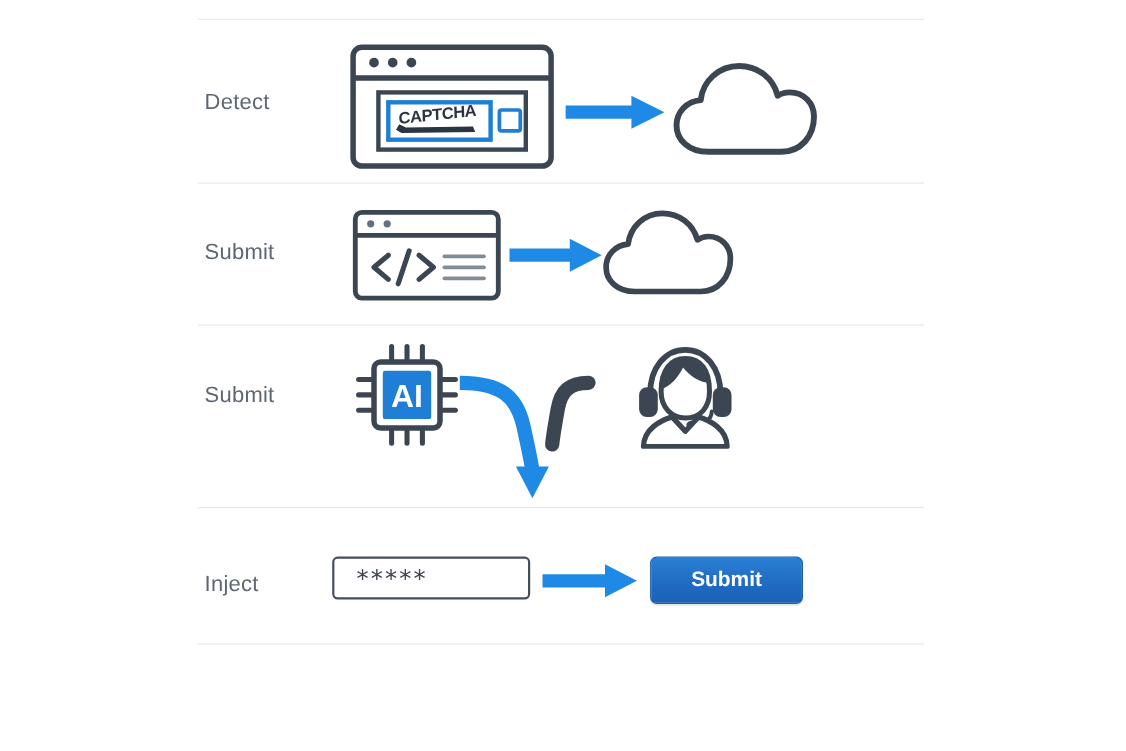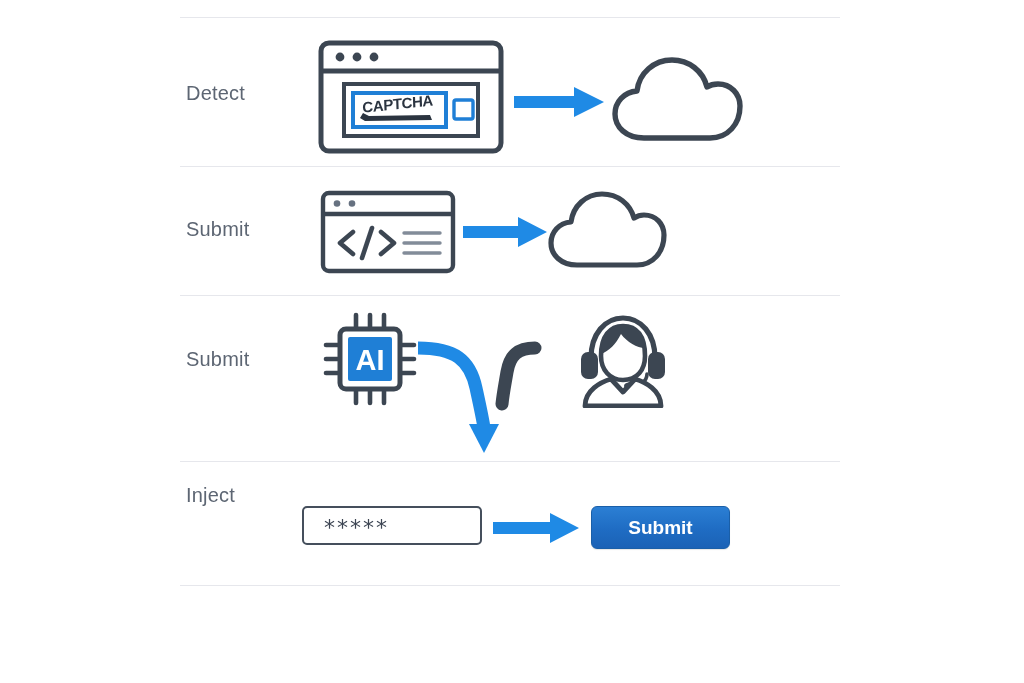--- a/index.html
+++ b/index.html
@@ -107,21 +107,21 @@
 
   <div class="row-divider" style="top:17px"></div>
   <div class="row-divider" style="top:166px"></div>
   <div class="row-divider" style="top:295px"></div>
   <div class="row-divider" style="top:461px"></div>
   <div class="row-divider" style="top:585px"></div>
 
   <div class="step-label" style="top:82px">Detect</div>
   <div class="step-label" style="top:218px">Submit</div>
   <div class="step-label" style="top:348px">Submit</div>
-  <div class="step-label" style="top:484px">Inject</div>
+  <div class="step-label" style="top:520px">Inject</div>
 
   <svg class="art" style="left:316px; top:38px" width="190" height="118" viewBox="0 0 190 118" aria-hidden="true">
     <rect x="5" y="5" width="180" height="108" rx="8" ry="8" fill="#ffffff" stroke="#3c4652" stroke-width="5"></rect>
     <line x1="5" y1="33" x2="185" y2="33" stroke="#3c4652" stroke-width="5"></line>
     <circle cx="24" cy="19" r="4.4" fill="#3c4652"></circle>
     <circle cx="41" cy="19" r="4.4" fill="#3c4652"></circle>
     <circle cx="58" cy="19" r="4.4" fill="#3c4652"></circle>
     <rect x="28" y="46" width="134" height="52" fill="none" stroke="#3c4652" stroke-width="4"></rect>
     <rect x="37" y="55" width="93" height="34" fill="none" stroke="#1f7fd6" stroke-width="4"></rect>
     <g transform="translate(44,58)">

